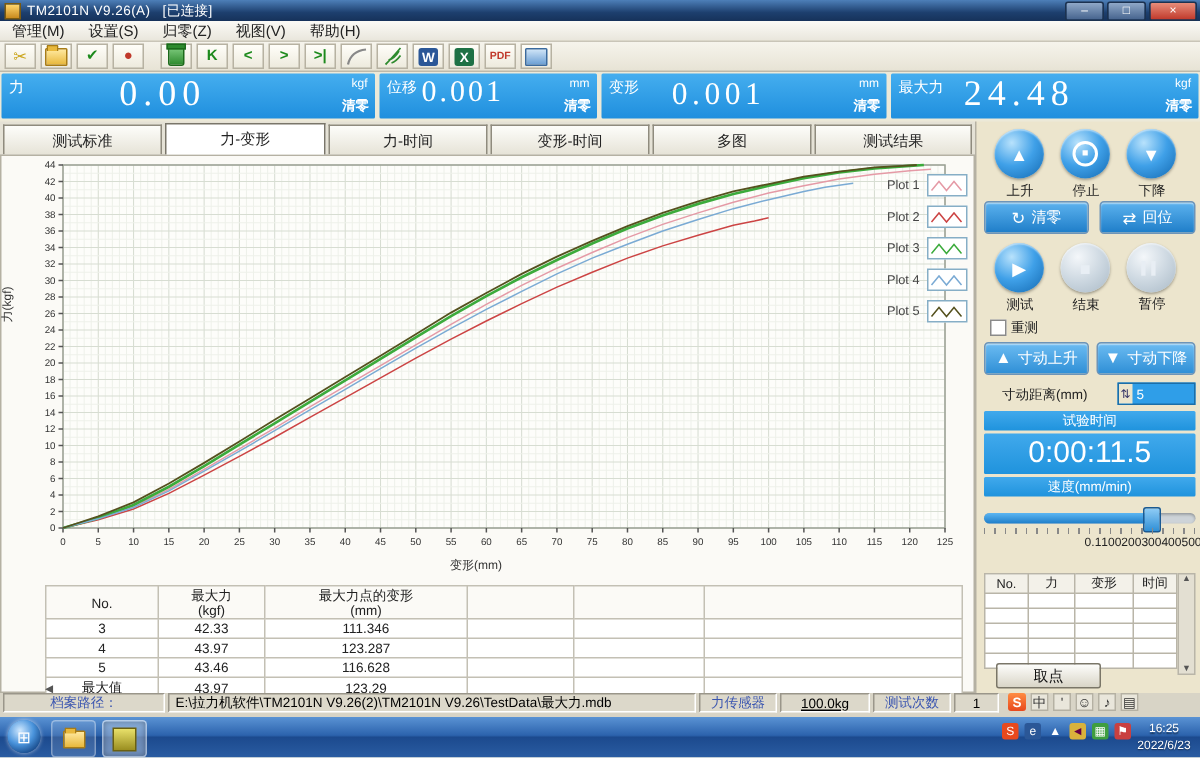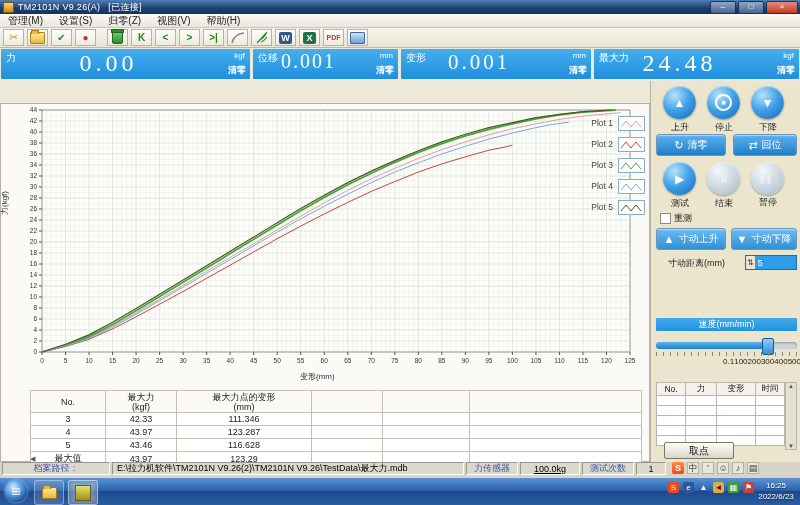--- a/index.html
+++ b/index.html
@@ -212,20 +212,28 @@
     <span class="dunit">mm</span>
     <span class="dclear">清零</span>
   </div>
   <div class="disp" style="left:594px;width:205px;">
     <span class="dlabel">最大力</span>
     <span class="dvalue">24.48</span>
     <span class="dunit">kgf</span>
     <span class="dclear">清零</span>
   </div>
 
+  <div class="tabsrow">
+    <div class="tab" style="left:2px;width:106px;">测试标准</div>
+    <div class="tab active" style="left:110px;width:107px;">力-变形</div>
+    <div class="tab" style="left:219px;width:106px;">力-时间</div>
+    <div class="tab" style="left:327px;width:106px;">变形-时间</div>
+    <div class="tab" style="left:435px;width:106px;">多图</div>
+    <div class="tab" style="left:543px;width:105px;">测试结果</div>
+  </div>
 
   <div class="mainleft"></div>
   <svg id="chart-svg" width="646" height="282" style="position:absolute;left:2px;top:104px;">
       <rect x="40" y="6" width="588" height="242" fill="#fdfdfa"></rect>
       <line x1="40" y1="6" x2="40" y2="248" stroke="#d7ddd2" stroke-width="0.7"></line>
       <line x1="44.704" y1="6" x2="44.704" y2="248" stroke="#eef1ea" stroke-width="0.7"></line>
       <line x1="49.408" y1="6" x2="49.408" y2="248" stroke="#eef1ea" stroke-width="0.7"></line>
       <line x1="54.112" y1="6" x2="54.112" y2="248" stroke="#eef1ea" stroke-width="0.7"></line>
       <line x1="58.816" y1="6" x2="58.816" y2="248" stroke="#eef1ea" stroke-width="0.7"></line>
       <line x1="63.519999999999996" y1="6" x2="63.519999999999996" y2="248" stroke="#d7ddd2" stroke-width="0.7"></line>
@@ -633,20 +641,26 @@
   </div>
 
   <div class="fieldrow">
     <span style="position:absolute;left:12px;top:1px;">寸动距离(mm)</span>
     <div class="spinner">
       <span class="sarr">⇅</span>
       <span>5</span>
     </div>
   </div>
 
+  <div class="bluebar" style="top:274px;height:13px;font-size:9px;">
+      <span>试验时间</span>
+    </div>
+  <div class="bluebar" style="top:289px;height:27px;font-size:20px;">
+      <span>0:00:11.5</span>
+    </div>
   <div class="bluebar" style="top:318px;height:13px;font-size:9px;">
       <span>速度(mm/min)</span>
     </div>
 
   <div class="slider-track">
     <div class="slider-fill"></div>
     <div class="slider-thumb"></div>
   </div>
   <div class="slider-ruler"></div>
   <div class="slider-ticks">

